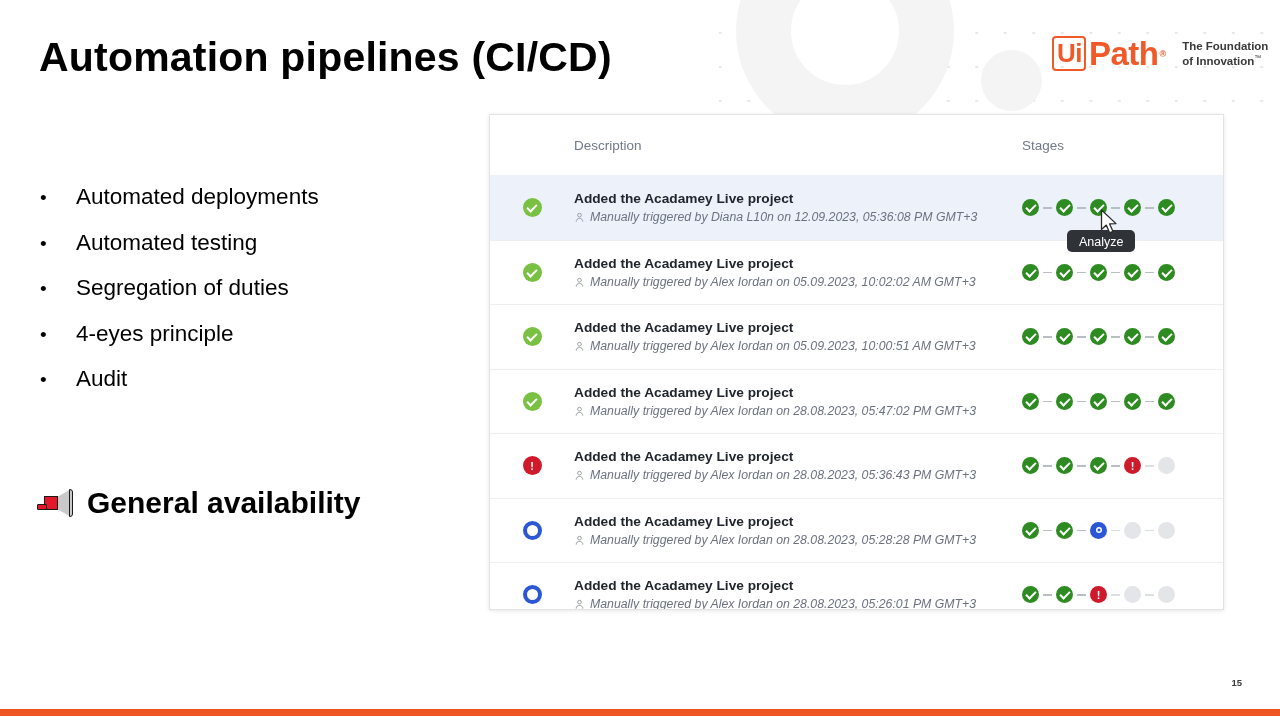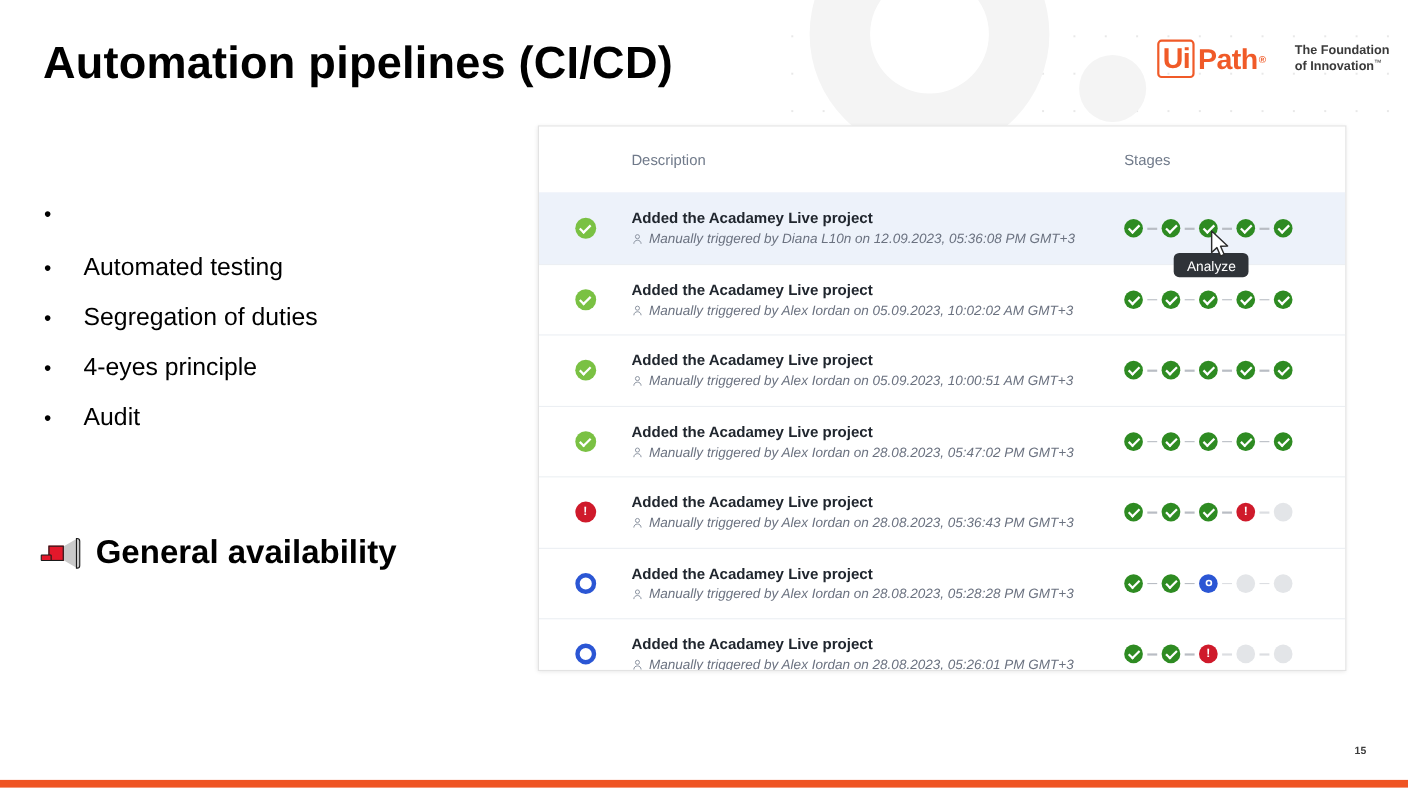--- a/index.html
+++ b/index.html
@@ -70,41 +70,41 @@
     background: #f4f4f4;
   }
 
   
   .brand {
     position: absolute;
     left: 1052px;
     top: 36px;
     display: flex;
     align-items: center;
-    gap: 19px;
+    gap: 9px;
   }
   .brand-mark {
     display: flex;
     align-items: center;
     position: relative;
   }
   .brand-ui-box {
     border: 2.6px solid #f05a28;
     border-radius: 4px;
     color: #f05a28;
     font-size: 26px;
     font-weight: bold;
     line-height: 1;
     padding: 2px 2px 3px 3px;
     letter-spacing: -0.5px;
     font-family: "Liberation Sans", sans-serif;
   }
   .brand-path {
     color: #f05a28;
-    font-size: 26px;
+    font-size: 33px;
     font-weight: bold;
     line-height: 1;
     letter-spacing: -0.5px;
     margin-left: 3px;
     font-family: "Liberation Sans", sans-serif;
   }
   .brand-reg {
     color: #f05a28;
     font-size: 9px;
     font-weight: bold;
@@ -440,20 +440,21 @@
       <span>The Foundation</span><br>
       <span>of Innovation</span><sup>™</sup>
     </div>
   </div>
 
   <div class="slide-title">Automation pipelines (CI/CD)</div>
 
   <div class="bullets">
     <div class="bullet-row">
       <span class="bullet-dot">•</span>
+      <span class="bullet-text">Automated deployments</span>
     </div>
     <div class="bullet-row">
       <span class="bullet-dot">•</span>
       <span class="bullet-text">Automated testing</span>
     </div>
     <div class="bullet-row">
       <span class="bullet-dot">•</span>
       <span class="bullet-text">Segregation of duties</span>
     </div>
     <div class="bullet-row">

